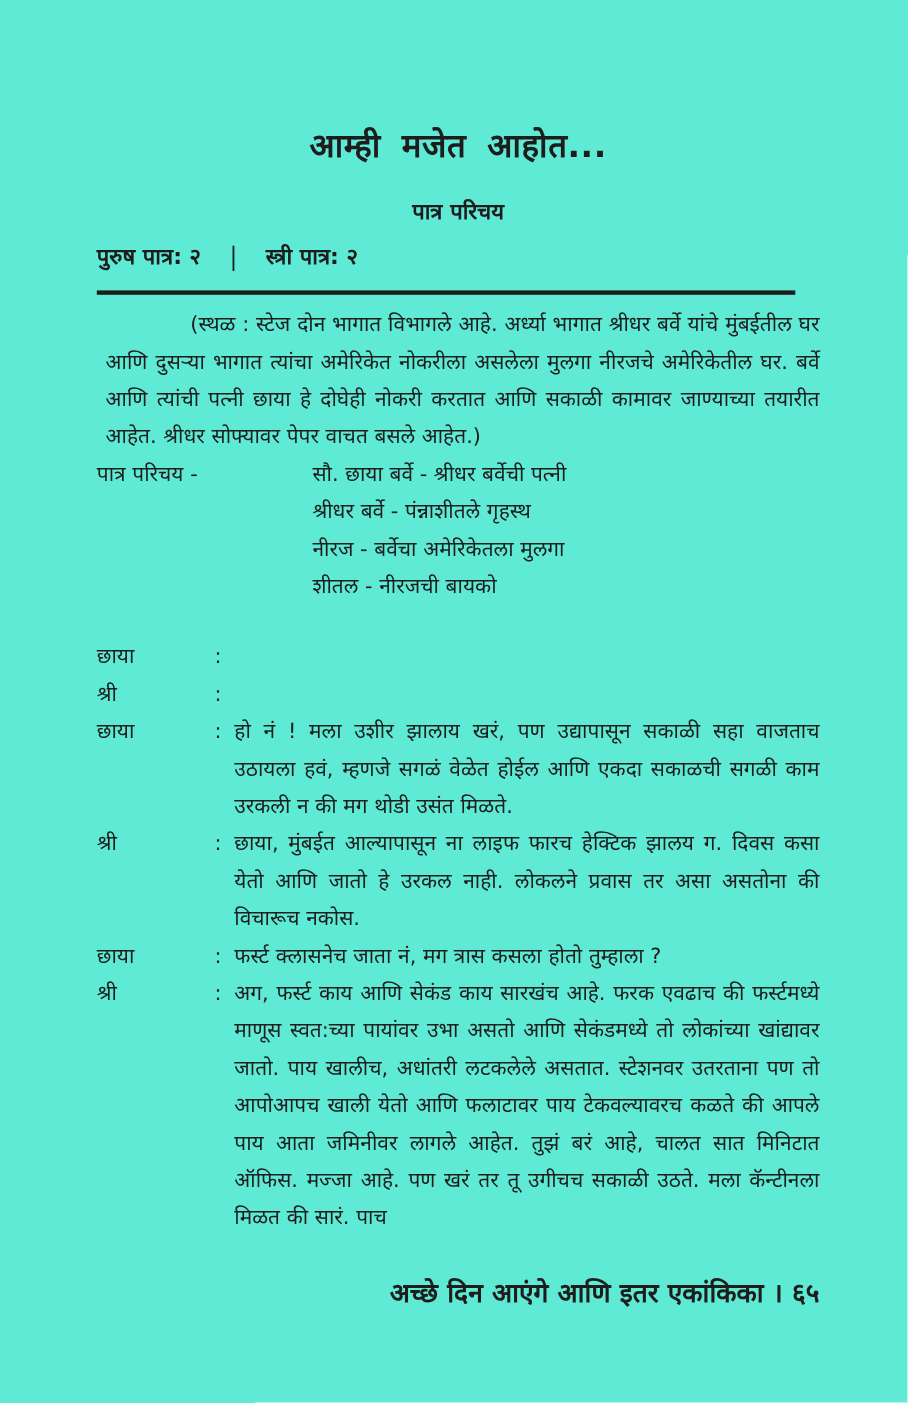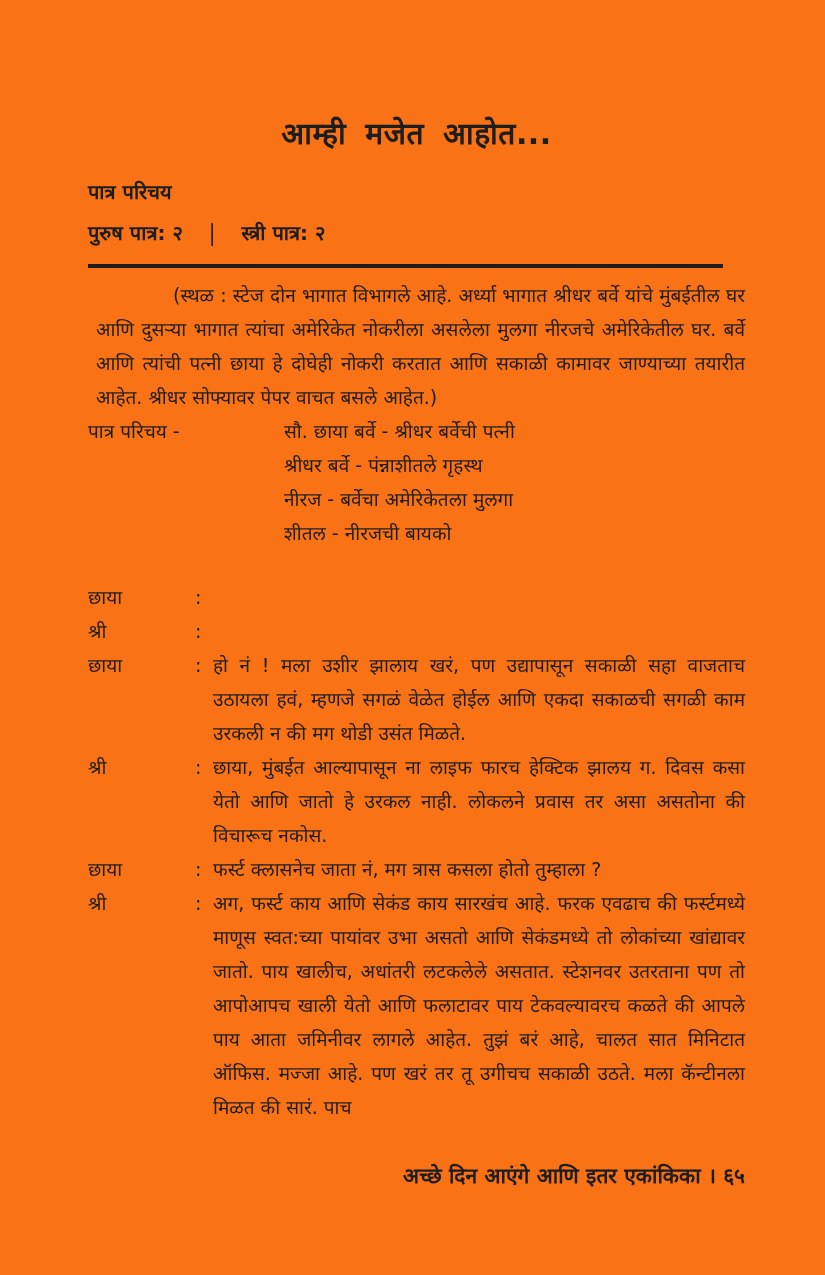--- a/index.html
+++ b/index.html
@@ -5,21 +5,21 @@
   html, body {
     margin: 0;
     padding: 0;
     background: #ffffff;
   }
   .page {
     position: relative;
     width: 825px;
     height: 1275px;
     margin: 0 auto;
-    background: #f97316;
+    background: #5eead4;
     color: #1d1d1d;
     font-family: "DejaVu Sans", sans-serif;
     box-sizing: border-box;
     padding: 112px 80px 0 88px;
     overflow: hidden;
   }
   
   .title {
     margin: 0;
     font-size: 30px;
@@ -27,21 +27,21 @@
     font-weight: bold;
     text-align: center;
     word-spacing: 8px;
     letter-spacing: 0.5px;
   }
   .subtitle {
     margin-top: 22px;
     font-size: 20px;
     line-height: 28px;
     font-weight: bold;
-    text-align: left;
+    text-align: center;
   }
   .cast-counts {
     margin-top: 12px;
     font-size: 20px;
     line-height: 30px;
     font-weight: bold;
     text-align: left;
   }
   .cast-counts .sep {
     display: inline-block;
@@ -86,21 +86,21 @@
     line-height: 34px;
   }
   .dialogue-speaker { white-space: nowrap; }
   .dialogue-colon { text-align: left; }
   .dialogue-text { text-align: justify; }
   
   .footer {
     position: absolute;
     top: 1160px;
     right: 80px;
-    font-size: 21px;
+    font-size: 24px;
     line-height: 32px;
     font-weight: bold;
     white-space: nowrap;
   }
 </style>
 </head>
 <body>
 
 <div class="page">
 

